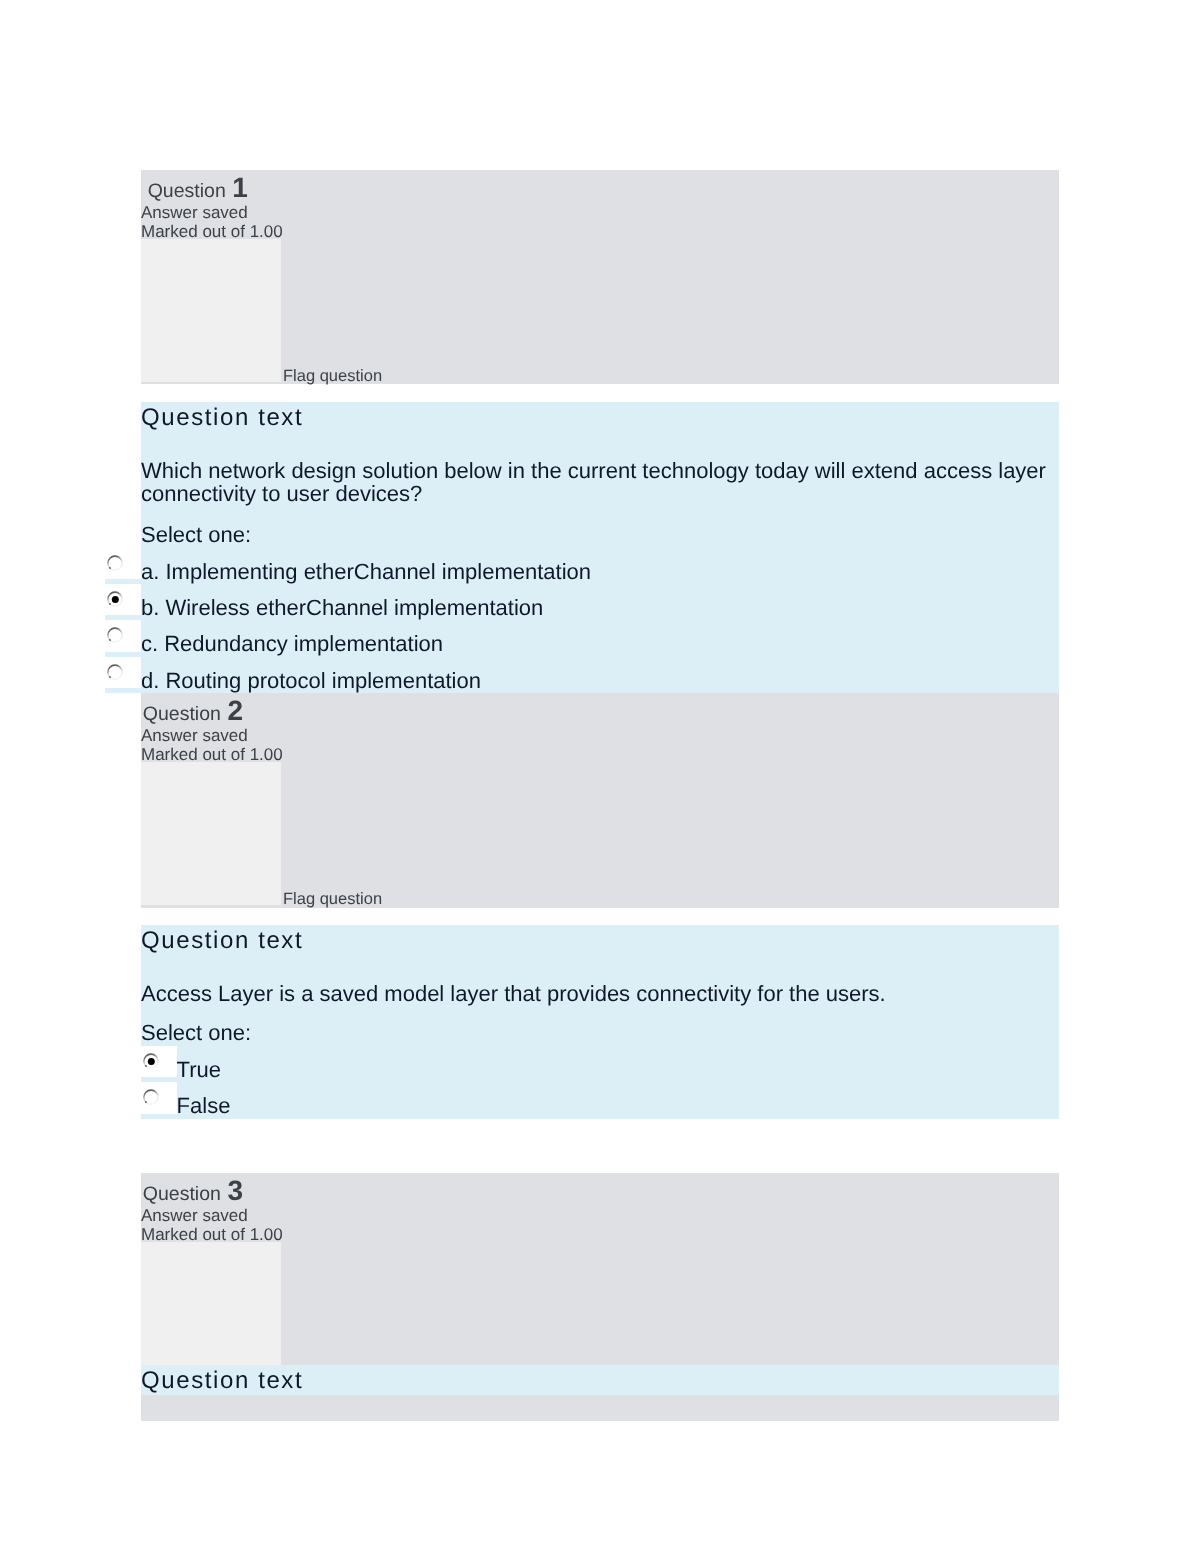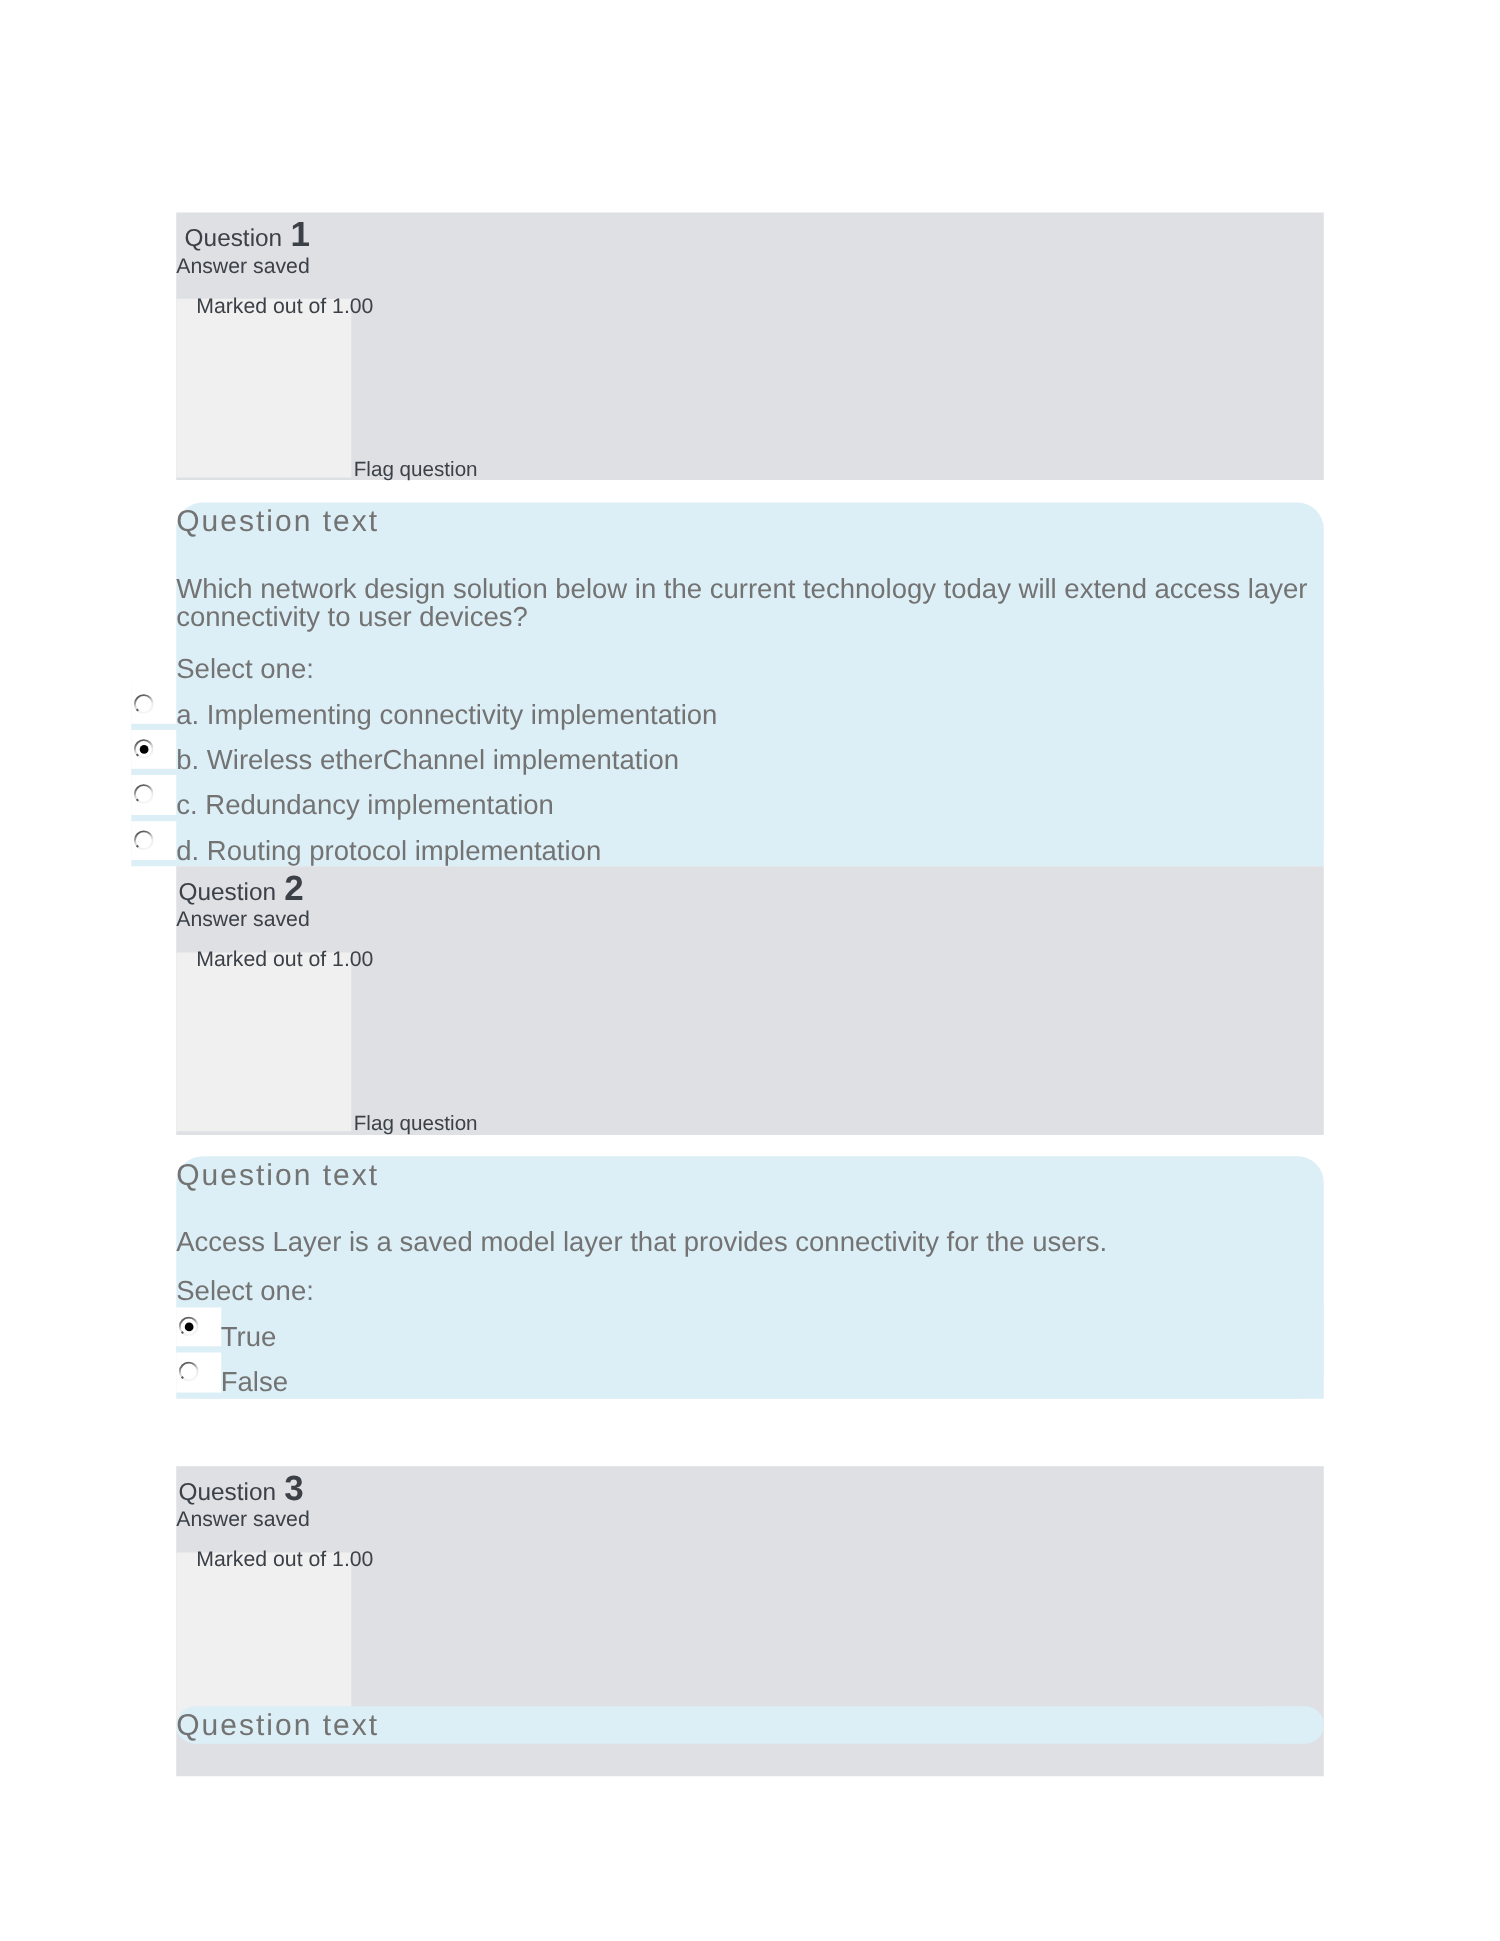--- a/index.html
+++ b/index.html
@@ -6,25 +6,25 @@
   html,body{margin:0;padding:0;background:#ffffff;}
   body{font-family:"Liberation Sans",sans-serif;-webkit-font-smoothing:antialiased;text-rendering:geometricPrecision;}
   .page{position:relative;width:1200px;height:1553px;overflow:hidden;background:#fff;will-change:transform;}
 
   
   .qhead{position:absolute;left:141px;width:918px;background:#dee0e4;}
   .qhead .infobox{position:absolute;left:0px;top:69px;width:140px;height:143px;background:#f0f0f0;}
   .qhead .qno{position:absolute;left:6.7px;top:5px;font-size:19.5px;line-height:26px;color:#3c4148;white-space:nowrap;}
   .qhead .qno .num{font-size:28px;font-weight:bold;line-height:26px;margin-left:1.2px;}
   .qhead .qstate{position:absolute;left:0px;top:31.5px;font-size:17px;line-height:21px;color:#3c4148;white-space:nowrap;}
-  .qhead .qgrade{position:absolute;left:0px;top:64px;font-size:17px;line-height:21px;color:#3c4148;white-space:nowrap;padding-left:16px;}
+  .qhead .qgrade{position:absolute;left:0px;top:51px;font-size:17px;line-height:21px;color:#3c4148;white-space:nowrap;}
   .qhead .qflag{position:absolute;left:142px;top:196px;font-size:16.5px;line-height:20px;color:#3c4148;white-space:nowrap;}
 
   
-  .qbody{position:absolute;left:141px;width:918px;background:#ddeff6;color:#737373;border-radius:21px;}
+  .qbody{position:absolute;left:141px;width:918px;background:#ddeff6;color:#0f172a;}
   .qbody .qtextlabel{position:absolute;left:0px;top:0.5px;font-size:24px;line-height:30px;letter-spacing:1.6px;white-space:nowrap;}
   .qbody .qtext{position:absolute;left:0px;top:57px;width:918px;font-size:22px;line-height:23px;}
   .qbody .selone{position:absolute;left:0px;top:121px;font-size:22px;line-height:23px;white-space:nowrap;}
   .qbody .answers{position:absolute;top:145.5px;background:#ddeff6;}
   .qbody .ansrow{position:relative;height:31.2px;margin-bottom:5.3px;}
   .qbody .radiocell{position:absolute;left:0;top:0;width:35.8px;height:31.2px;background:#fff;}
   .qbody .anslabel{position:absolute;left:35.6px;top:11px;font-size:22px;line-height:25px;white-space:nowrap;}
   .radio{position:absolute;left:2px;top:7px;width:16px;height:16px;display:block;}
   .radio svg{display:block;}
 </style>
@@ -59,21 +59,21 @@
     <div class="answers" style="left:-35.6px;width:953.6px;">
       <div class="ansrow">
         <div class="radiocell">
             <span class="radio">
               <svg width="16" height="16" viewBox="0 0 16 16">
                 <circle cx="8" cy="8.2" r="7.1" fill="#ffffff" stroke="url(#rg)" stroke-width="1.55"></circle>
                 <path d="M2.35 12.3 A7 7 0 0 0 3.6 13.7" fill="none" stroke="#5c5c5c" stroke-width="1.55"></path>
               </svg>
             </span>
           </div>
-        <div class="anslabel">a. Implementing connectivity implementation</div>
+        <div class="anslabel">a. Implementing etherChannel implementation</div>
       </div>
       <div class="ansrow">
         <div class="radiocell">
             <span class="radio">
               <svg width="16" height="16" viewBox="0 0 16 16">
                 <circle cx="8" cy="8.2" r="7.1" fill="#ffffff" stroke="url(#rg)" stroke-width="1.55"></circle>
                 <path d="M2.35 12.3 A7 7 0 0 0 3.6 13.7" fill="none" stroke="#5c5c5c" stroke-width="1.55"></path>
                 <circle class="dot" cx="8.3" cy="8.5" r="3.5" fill="#000000"></circle>
               </svg>
             </span>

